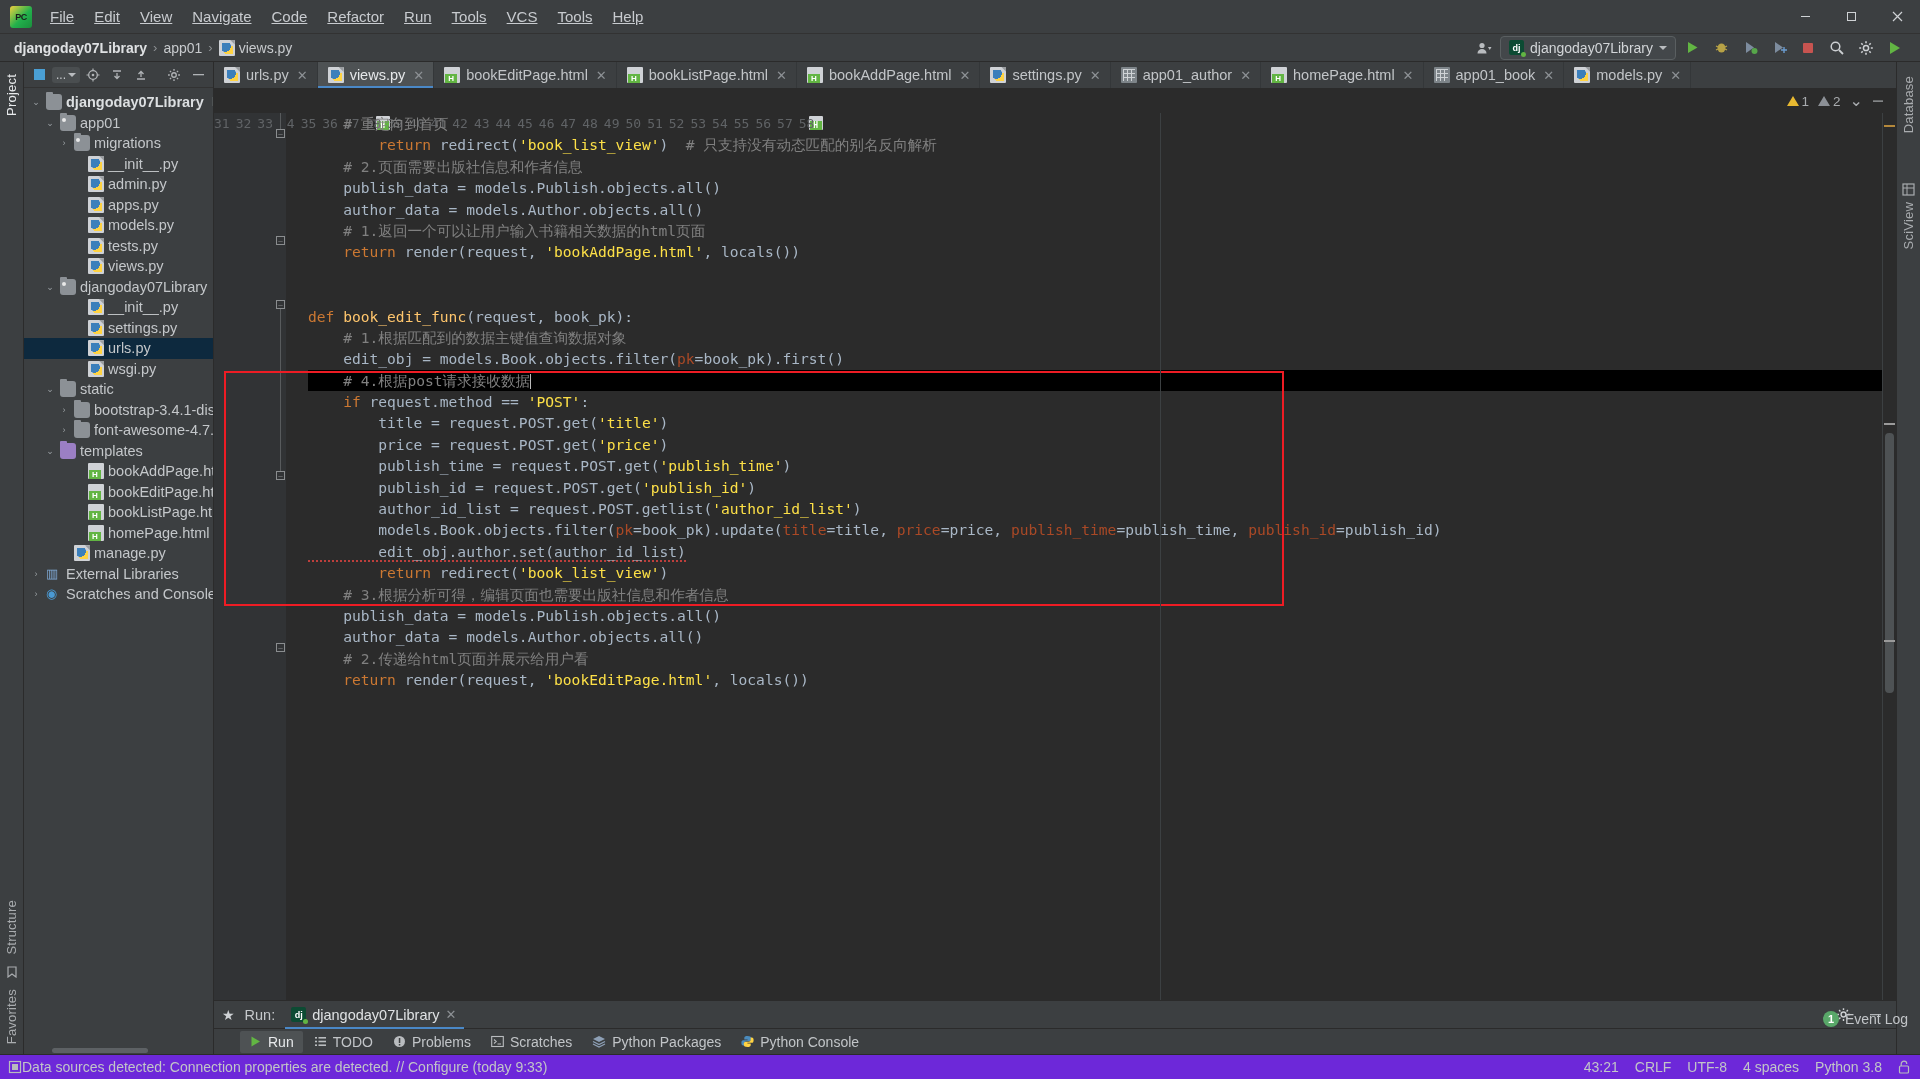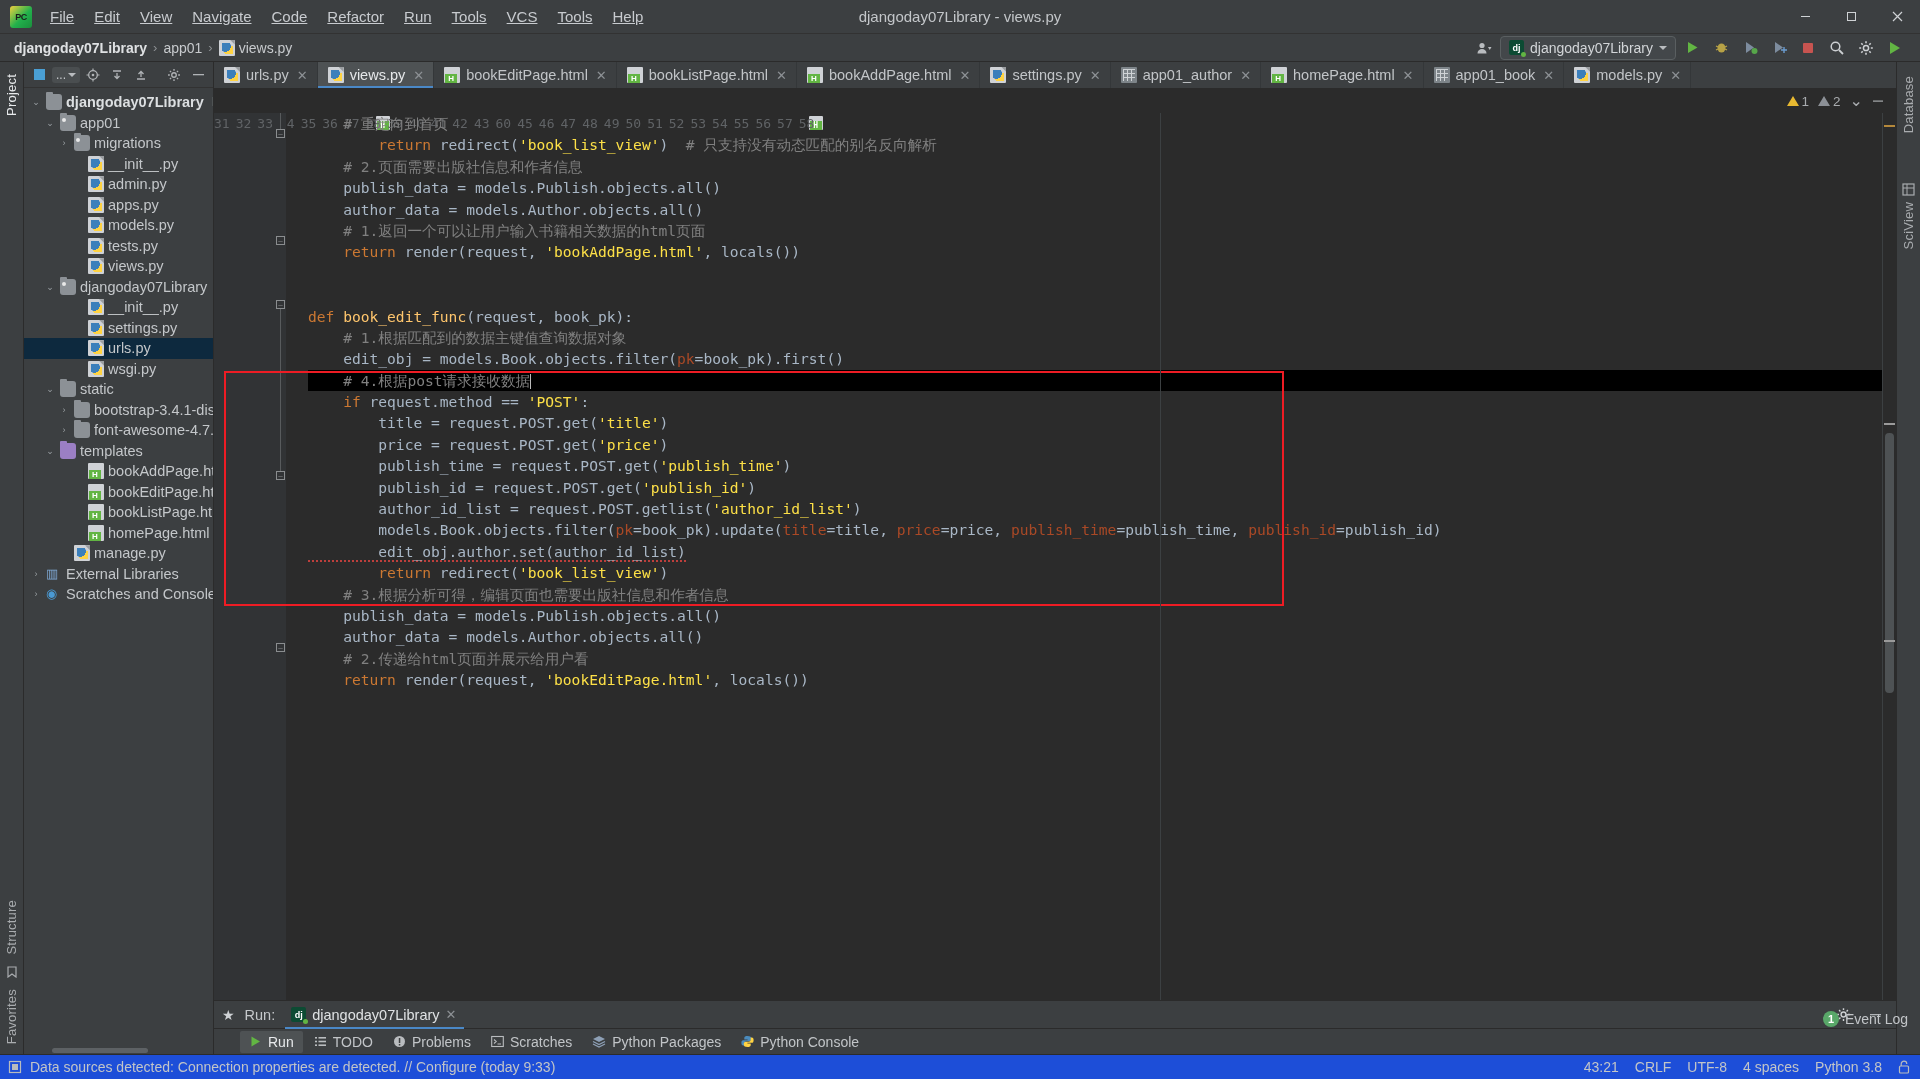--- a/index.html
+++ b/index.html
@@ -218,21 +218,21 @@
     height:26px; background:#3c3f41; display:flex; align-items:center; gap:2px;
     padding:0 4px 0 26px; flex:0 0 26px; border-top:1px solid #2b2b2b;
   }
   .twi { display:flex; align-items:center; gap:6px; padding:3px 9px; font-size:14px; color:#c2c5c8; border-radius:2px; }
   .twi.active { background:#4e5254; color:#e7e9eb; }
   .green-badge { width:16px;height:16px;border-radius:50%;background:#59a869;color:#fff;font-size:11px;
       display:flex;align-items:center;justify-content:center;font-weight:bold;}
 
   
   .status {
-    height:25px; background:#1d4ed8; display:flex; align-items:center; gap:8px;
+    height:25px; background:#6d28d9; display:flex; align-items:center; 
     padding:0 10px 0 8px; flex:0 0 25px; font-size:14px; color:#c2c5c8; border-top:1px solid #2b2b2b;
   }
   .status-right { margin-left:auto; display:flex; align-items:center; gap:16px; }
   .lock { font-size:13px; }
   svg { display:block; }
 </style>
 </head>
 <body>
 
 <div class="app">
@@ -247,21 +247,20 @@
       <div class="menu-item"><u>View</u></div>
       <div class="menu-item"><u>Navigate</u></div>
       <div class="menu-item"><u>Code</u></div>
       <div class="menu-item"><u>Refactor</u></div>
       <div class="menu-item"><u>Run</u></div>
       <div class="menu-item"><u>Tools</u></div>
       <div class="menu-item"><u>VCS</u></div>
       <div class="menu-item"><u>Tools</u></div>
       <div class="menu-item"><u>Help</u></div>
     </div>
-    <div class="win-title">djangoday07Library - views.py</div>
     <div class="win-btns">
       <div class="win-btn">
         <svg width="11" height="11" viewBox="0 0 11 11">
             <rect x="1" y="5" width="9" height="1" fill="#cfd2d5"></rect>
           </svg>
       </div>
       <div class="win-btn">
         <svg width="11" height="11" viewBox="0 0 11 11">
             <rect x="1.5" y="1.5" width="8" height="8" fill="none" stroke="#cfd2d5" stroke-width="1"></rect>
           </svg>
@@ -620,21 +619,21 @@
             <div class="gln">36</div>
             <div class="gln">37<span class="gi">
                 <span class="ico html" style="display:block;width:14px;height:14px"></span>
               </span></div>
             <div class="gln">38</div>
             <div class="gln">39</div>
             <div class="gln">40</div>
             <div class="gln">41</div>
             <div class="gln">42</div>
             <div class="gln">43</div>
-            <div class="gln">60</div>
+            <div class="gln">44</div>
             <div class="gln">45</div>
             <div class="gln">46</div>
             <div class="gln">47</div>
             <div class="gln">48</div>
             <div class="gln">49</div>
             <div class="gln">50</div>
             <div class="gln">51</div>
             <div class="gln">52</div>
             <div class="gln">53</div>
             <div class="gln">54</div>

